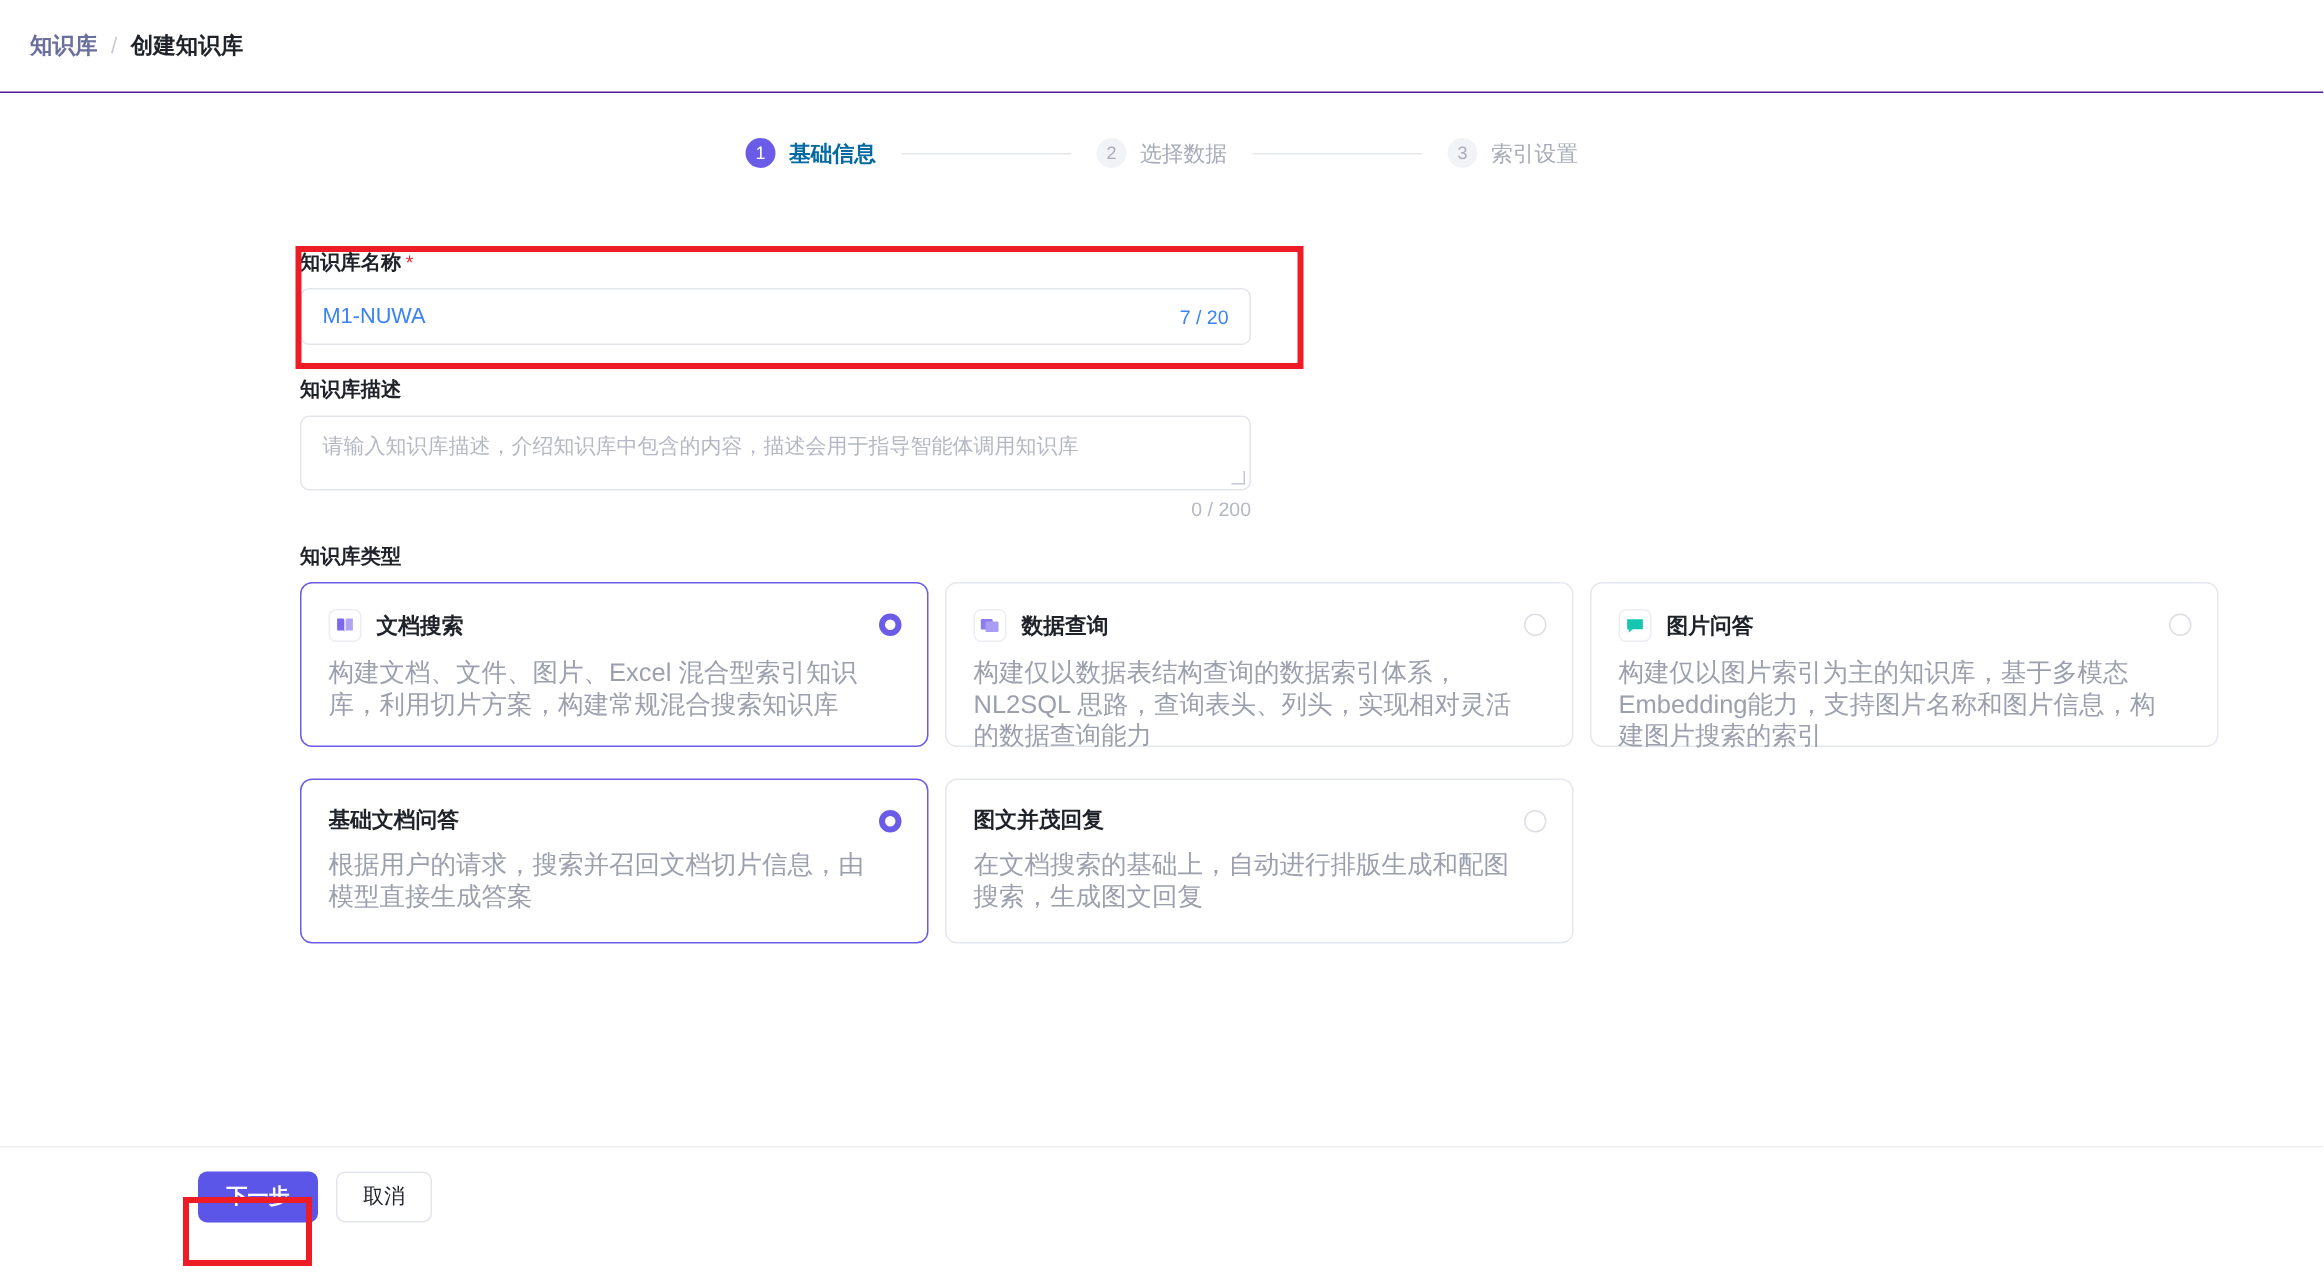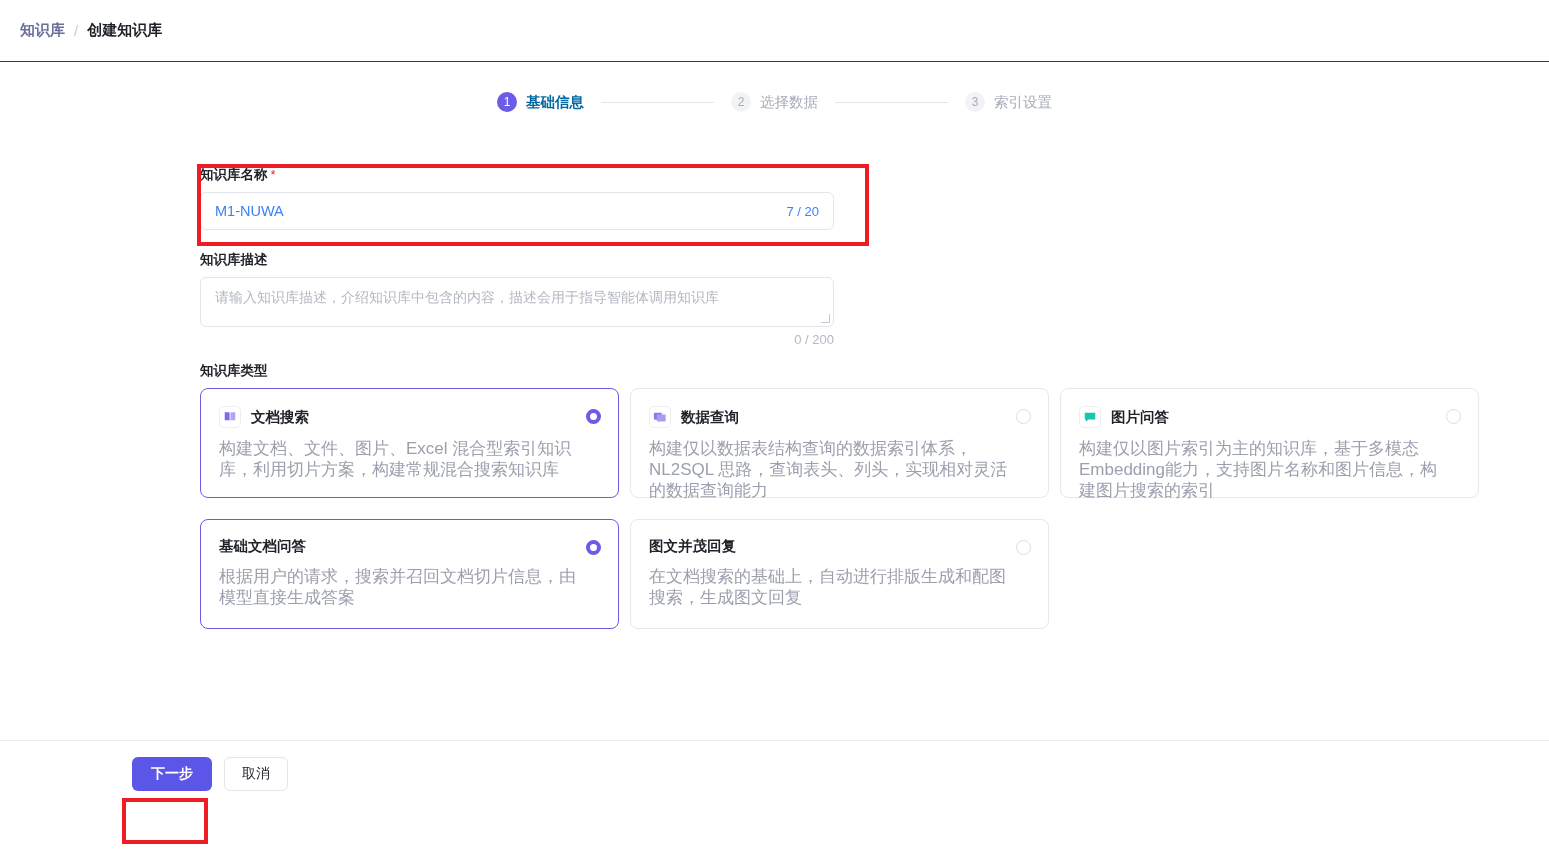--- a/index.html
+++ b/index.html
@@ -229,21 +229,21 @@
     background: #ffffff;
   }
 
   .section-gap { height: 21px; }
   .block-gap { height: 15px; }
 
   
   .footer {
     position: absolute;
     left: 0;
-    top: 740px;
+    top: 764px;
     width: 1549px;
     height: 67px;
     border-top: 1px solid #ebedf0;
     display: flex;
     align-items: center;
     padding-left: 132px;
     box-sizing: border-box;
     gap: 12px;
     background: #ffffff;
   }

